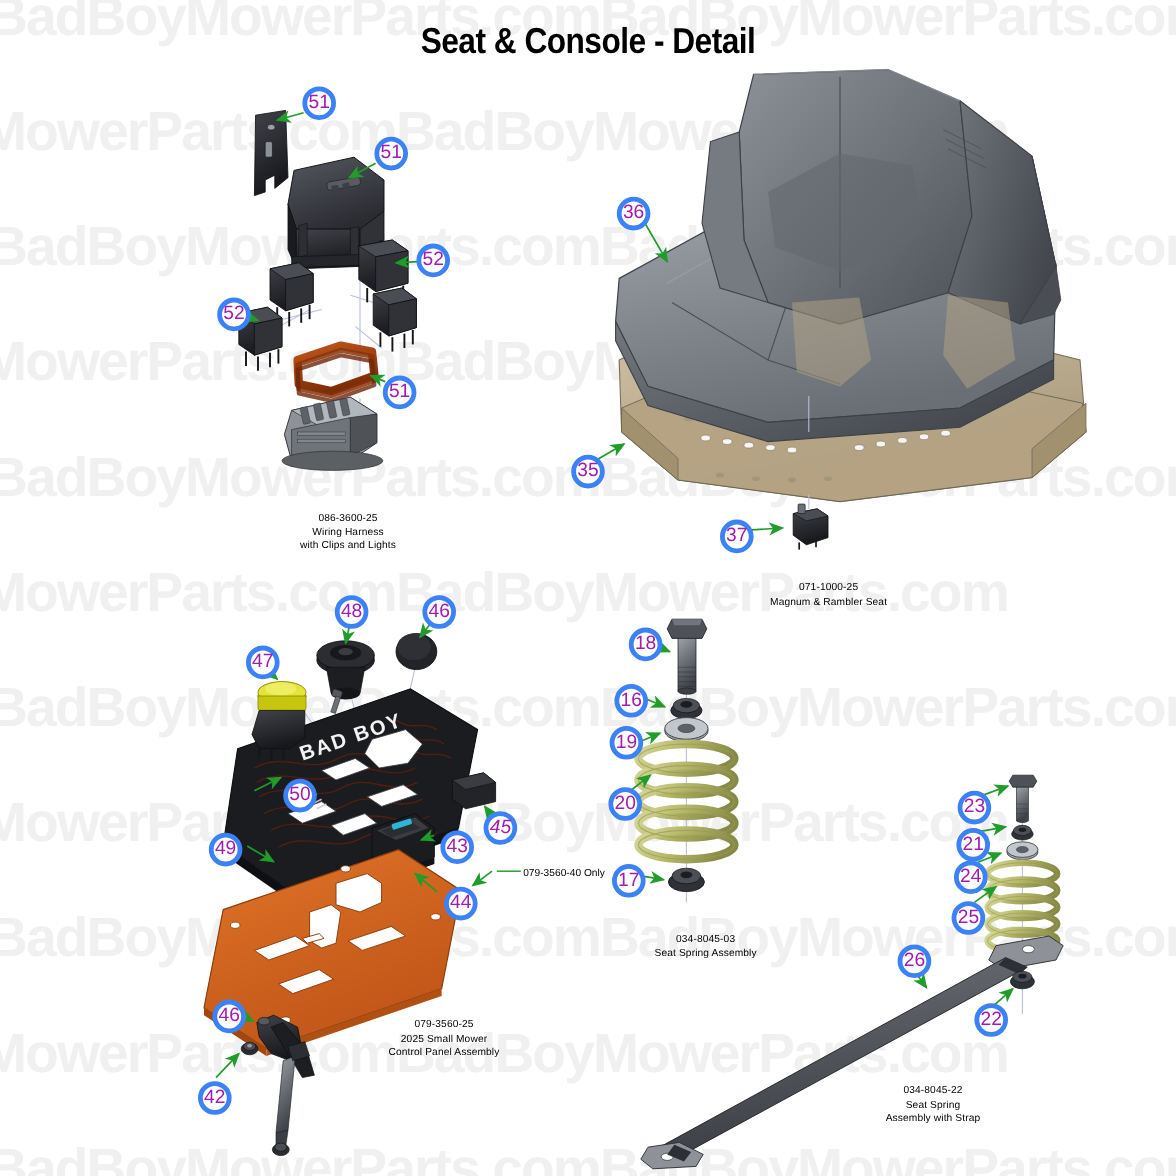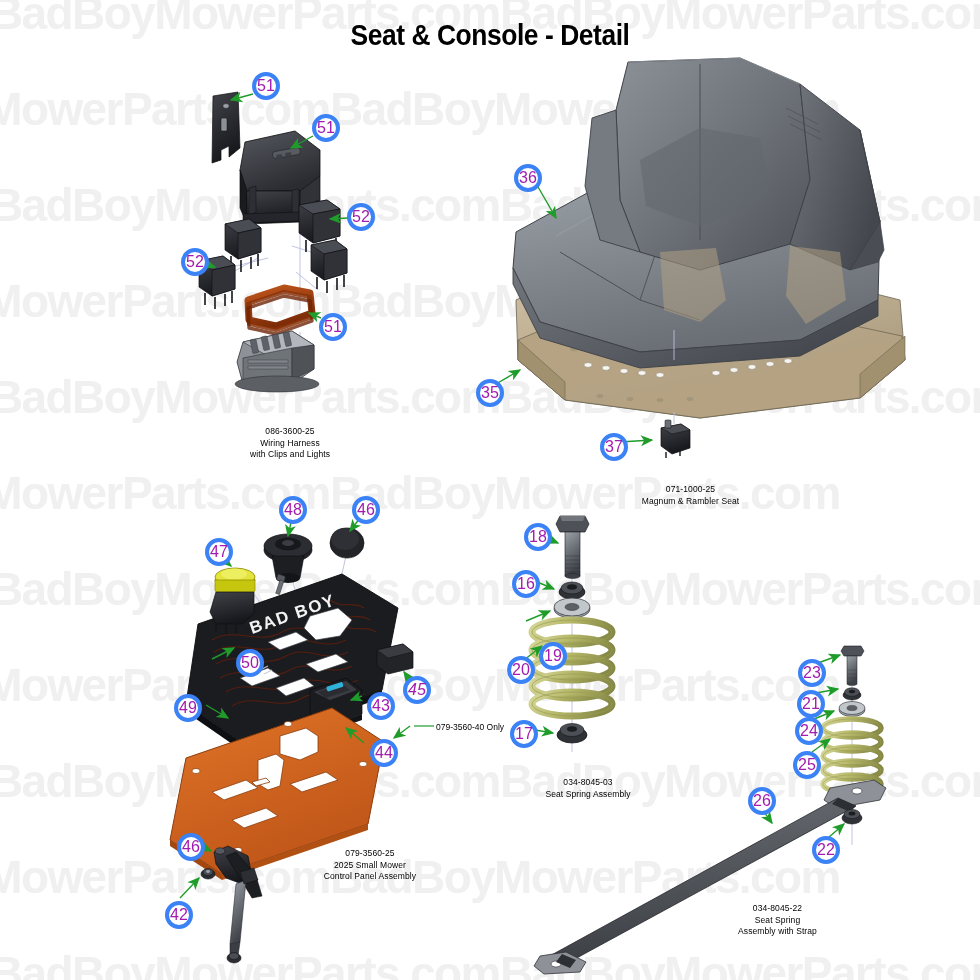--- a/index.html
+++ b/index.html
@@ -689,21 +689,21 @@
       <div class="callout" style="left: 205px; top: 538px;">47</div>
       <div class="callout" style="left: 192px; top: 649px; margin-left: 44px;">50</div>
       <div class="callout" style="left: 367px; top: 692px;">43</div>
       <div class="callout" style="left: 403px; top: 676px; font-style: italic;">45</div>
       <div class="callout" style="left: 174px; top: 694px;">49</div>
       <div class="callout" style="left: 370px; top: 739px;">44</div>
       <div class="callout" style="left: 177px; top: 833px;">46</div>
       <div class="callout" style="left: 165px; top: 901px;">42</div>
       <div class="callout" style="left: 524px; top: 523px;">18</div>
       <div class="callout" style="left: 512px; top: 570px;">16</div>
-      <div class="callout" style="left: 508px; top: 642px; margin-left: 31px;">19</div>
+      <div class="callout" style="left: 508px; top: 605px;">19</div>
       <div class="callout" style="left: 507px; top: 656px;">20</div>
       <div class="callout" style="left: 510px; top: 720px;">17</div>
       <div class="callout" style="left: 798px; top: 659px;">23</div>
       <div class="callout" style="left: 797px; top: 690px;">21</div>
       <div class="callout" style="left: 795px; top: 717px;">24</div>
       <div class="callout" style="left: 793px; top: 751px;">25</div>
       <div class="callout" style="left: 748px; top: 787px;">26</div>
       <div class="callout" style="left: 812px; top: 836px;">22</div>
     </div>
 

